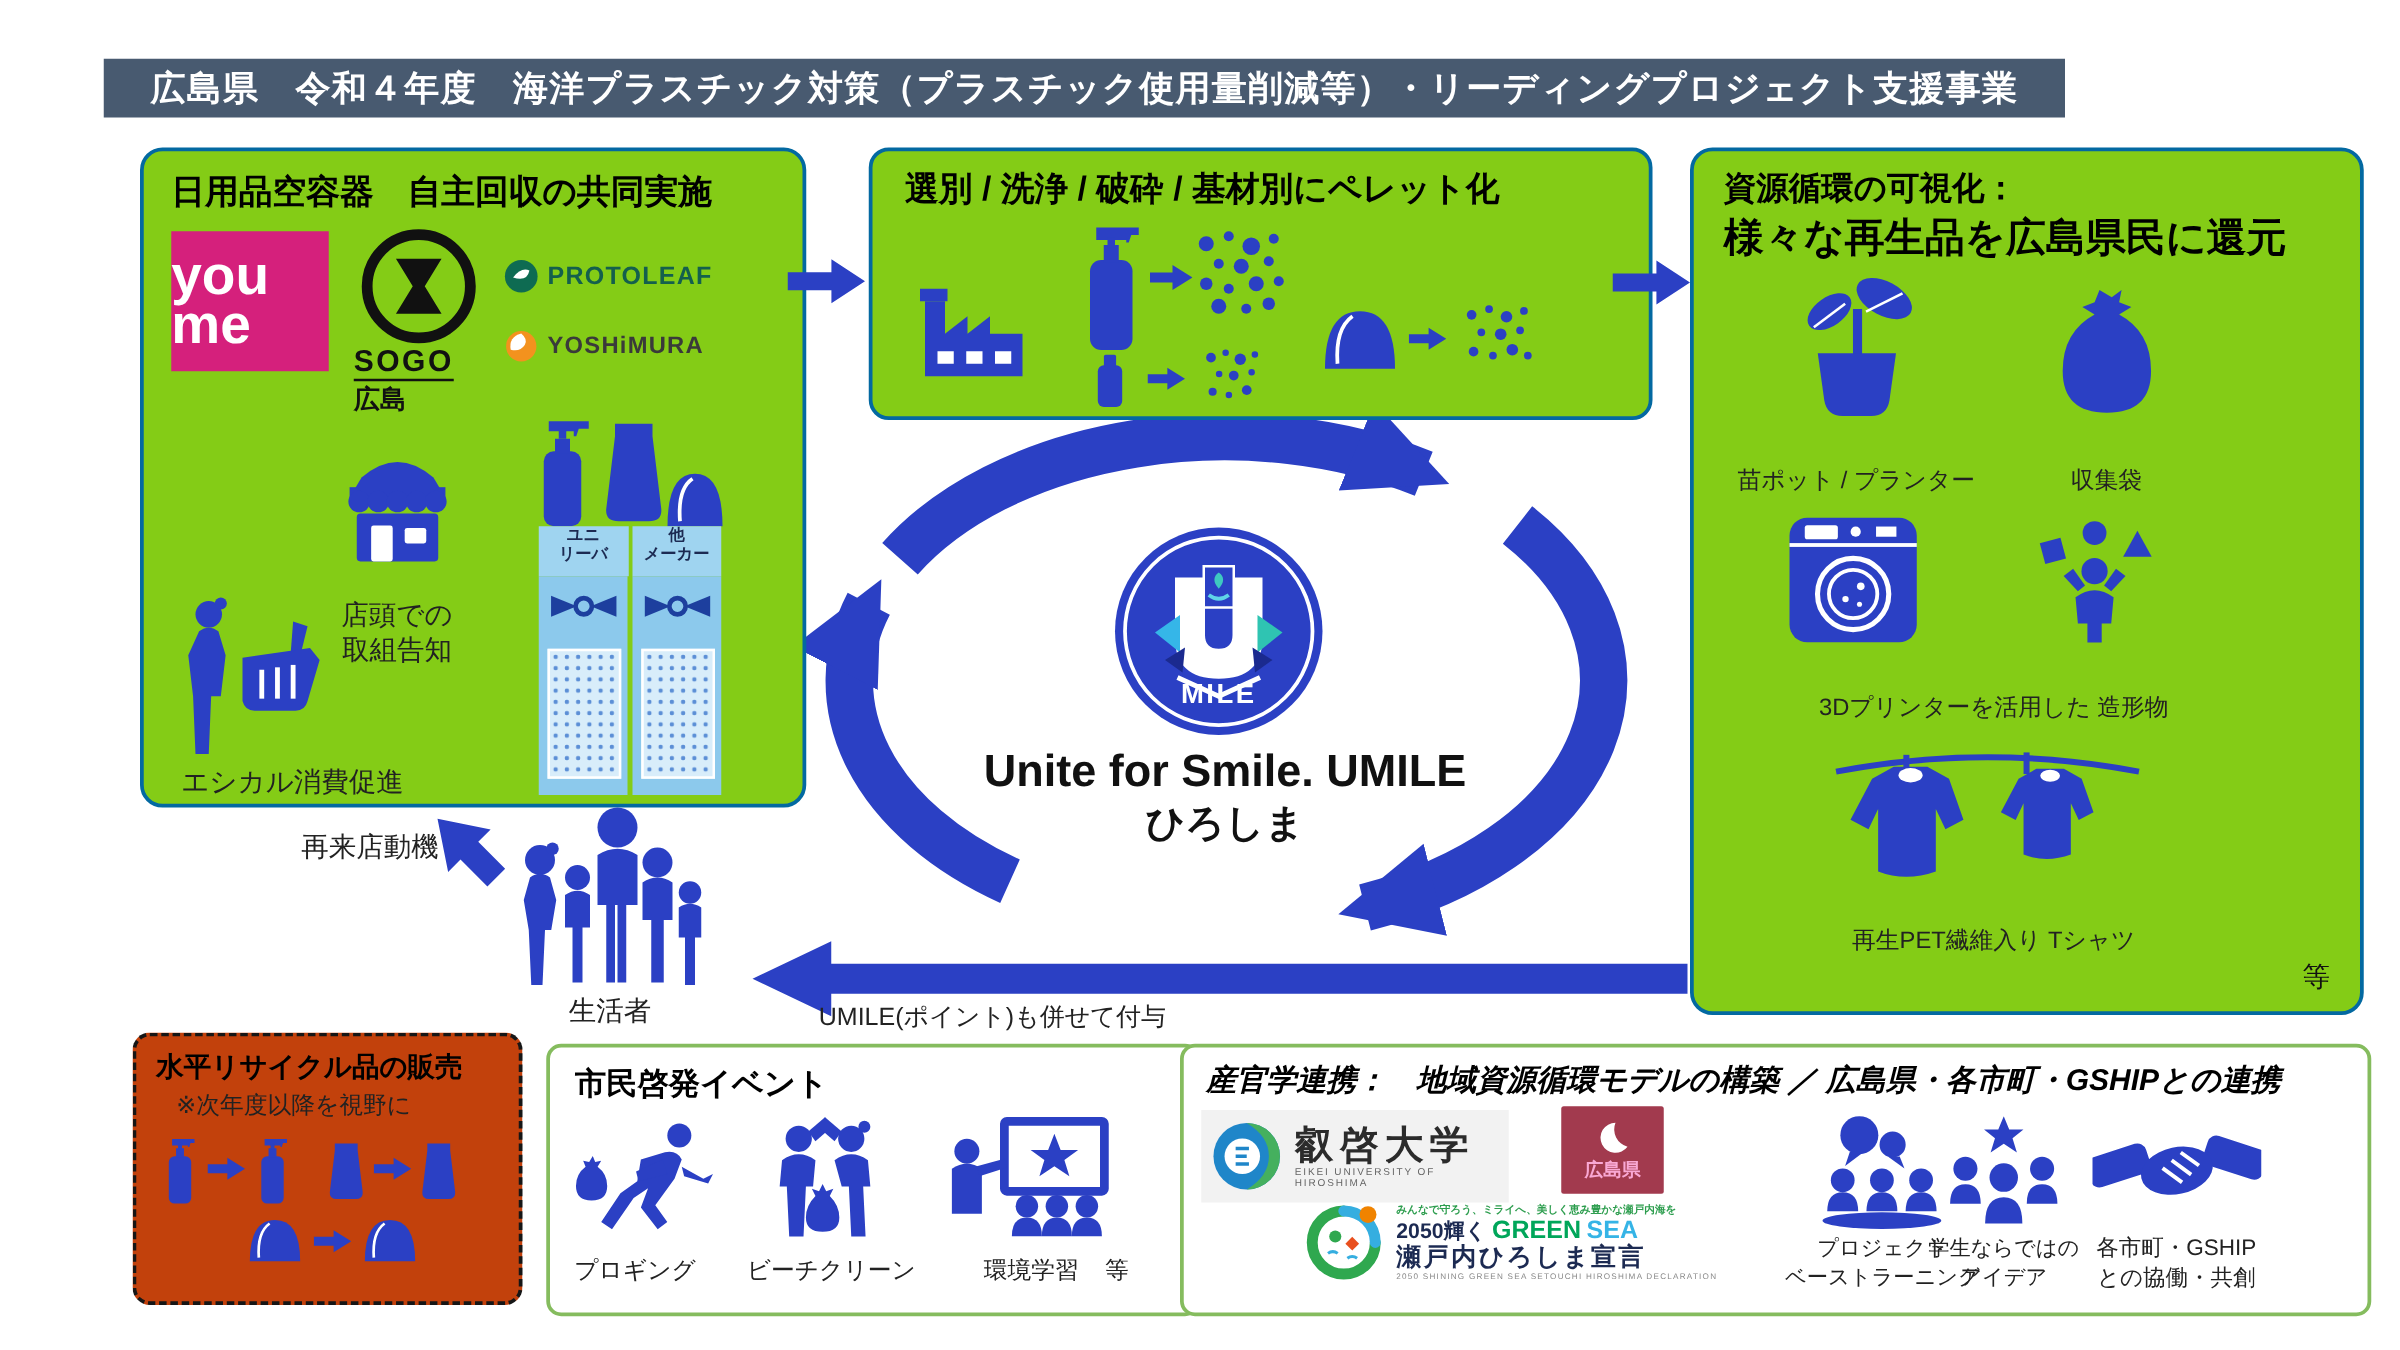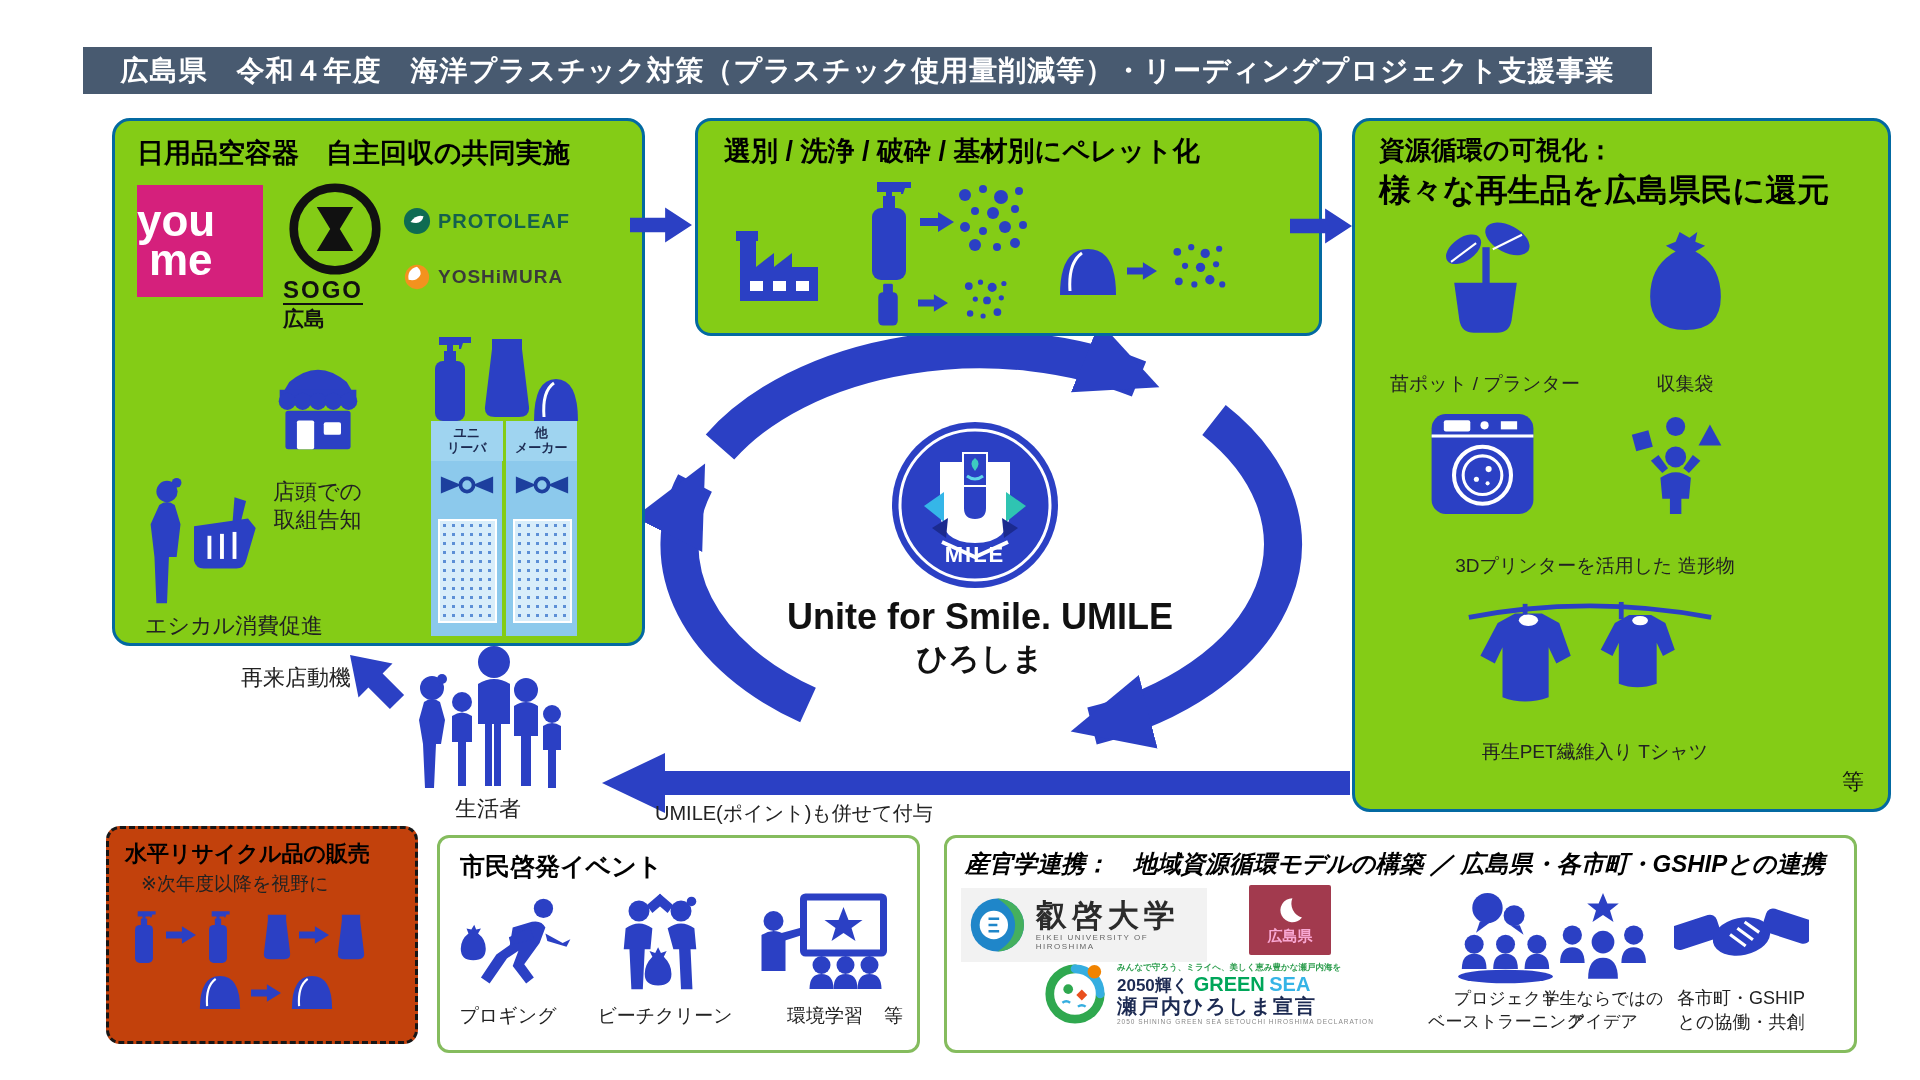--- a/index.html
+++ b/index.html
@@ -1,28 +1,28 @@
 <!DOCTYPE html>
 <html><head>
 <meta charset="utf-8">
 <style>
   html,body{margin:0;padding:0;background:#fff;}
   .stage{position:relative;width:1920px;height:1080px;background:#fff;overflow:hidden;
          font-family:"Liberation Sans","DejaVu Sans",sans-serif;color:#111;}
   .abs{position:absolute;}
   .box{position:absolute;background:#84cc16;border:3px solid #0369a1;border-radius:18px;padding-left:35px;}
-  .gbox{position:absolute;background:#fff;border:3px solid #85bc5e;border-radius:12px;}
+  .gbox{position:absolute;background:#fff;border:3px solid #85bc5e;border-radius:12px;padding-left:40px;}
   .dbox{position:absolute;background:#c2410c;border:3.5px dashed #161616;border-radius:14px;text-align:right;}
   .ttl{font-weight:800;color:#000;white-space:nowrap;}
   .lbl{color:#222;text-align:center;white-space:nowrap;}
   .blue{fill:#2b40c4;}
   svg{display:block;}
   .binstrip{display:flex;gap:3px;}
   .bincell{flex:1;background:#9fd4f0;color:#1c2a52;font-size:13px;font-weight:700;
-           text-align:center;line-height:1.15;display:flex;flex-direction:column;justify-content:center;}
+           text-align:center;line-height:1.15;display:flex;flex-direction:column;justify-content:flex-start;}
   .binbody{background:#8cc9ec;position:relative;}
   .binwin{position:absolute;background:#d8edfa;border:2px solid #fff;
           background-image:radial-gradient(#5c8fd6 1.5px, transparent 2px);background-size:9px 9px;}
 </style>
 </head>
 <body>
 
 <div class="stage">
 
   <div class="abs" style="left:83px;top:47px;width:1569px;height:47px;background:#485a70;display:flex;align-items:center;justify-content:center;">
@@ -58,21 +58,21 @@
   </div>
 
   <div class="abs" style="left:740px;top:596px;width:480px;text-align:center;font-size:36px;font-weight:800;color:#111;">Unite for Smile. UMILE</div>
   <div class="abs" style="left:740px;top:638px;width:480px;text-align:center;font-size:31px;font-weight:800;color:#111;">ひろしま</div>
 
   <div class="box" style="left:112px;top:118px;width:492px;height:522px;">
     <div class="ttl abs" style="left:22px;top:14px;font-size:27px;">日用品空容器　自主回収の共同実施</div>
 
     <div class="abs" style="left:22px;top:64px;width:126px;height:112px;background:#d5207c;display:flex;flex-direction:column;align-items:flex-start;justify-content:center;line-height:0.88;">
       <span style="color:#fff;font-weight:800;font-size:44px;">you</span>
-      <span style="color:#fff;font-weight:800;font-size:44px;margin-left:12px;">me</span>
+      <span style="color:#fff;font-weight:800;font-size:44px;">me</span>
     </div>
 
     <div class="abs" style="left:168px;top:60px;width:104px;">
       <svg width="96" height="96" viewBox="0 0 100 100" style="margin:0 auto;">
         <circle cx="50" cy="50" r="43" fill="none" stroke="#111" stroke-width="9"></circle>
         <path d="M31 27 h38 l-14 23 14 23 h-38 l14 -23 z" fill="#111"></path>
       </svg>
       <div style="font-weight:800;font-size:24px;letter-spacing:2px;border-bottom:2px solid #111;display:inline-block;line-height:1.1;">SOGO</div>
       <div style="font-weight:800;font-size:21px;">広島</div>
     </div>

